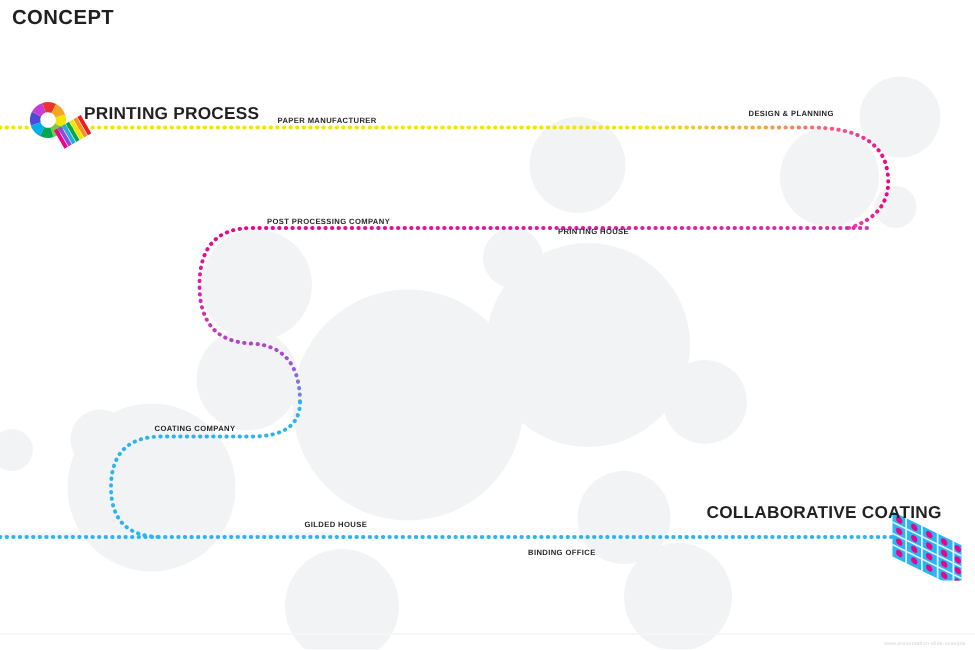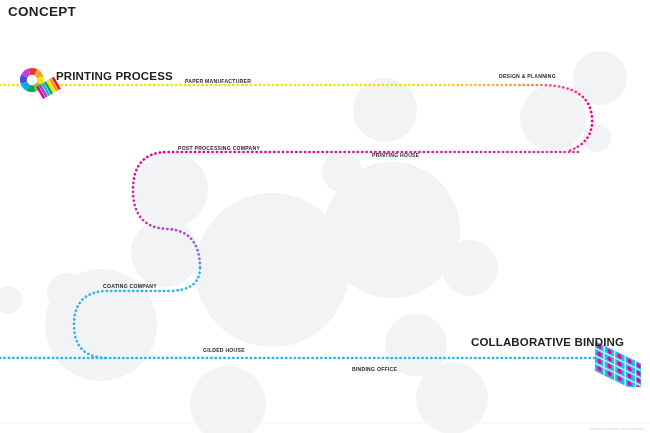--- a/index.html
+++ b/index.html
@@ -243,21 +243,21 @@
         <circle cx="43.5" cy="18.2" r="2.1"></circle>
         <circle cx="4.5" cy="25.8" r="2.1"></circle>
         <circle cx="14.5" cy="25.8" r="2.1"></circle>
         <circle cx="24.5" cy="25.8" r="2.1"></circle>
         <circle cx="34.5" cy="25.8" r="2.1"></circle>
         <circle cx="43.5" cy="25.8" r="2.1"></circle>
       </g>
     </g>
   </svg>
 
-  <div class="headline" id="label-collaborative-process">COLLABORATIVE BINDING</div>
+  <div class="headline" id="label-collaborative-process">COLLABORATIVE COATING</div>
 
   <div class="node-label" id="label-paper-manufacturer">PAPER MANUFACTURER</div>
 
   <div class="node-label" id="label-design-planning">DESIGN &amp; PLANNING</div>
 
   <div class="node-label" id="label-post-processing">POST PROCESSING COMPANY</div>
 
   <div class="node-label" id="label-printing-house">PRINTING HOUSE</div>
 
   <div class="node-label" id="label-coating-company">COATING COMPANY</div>

